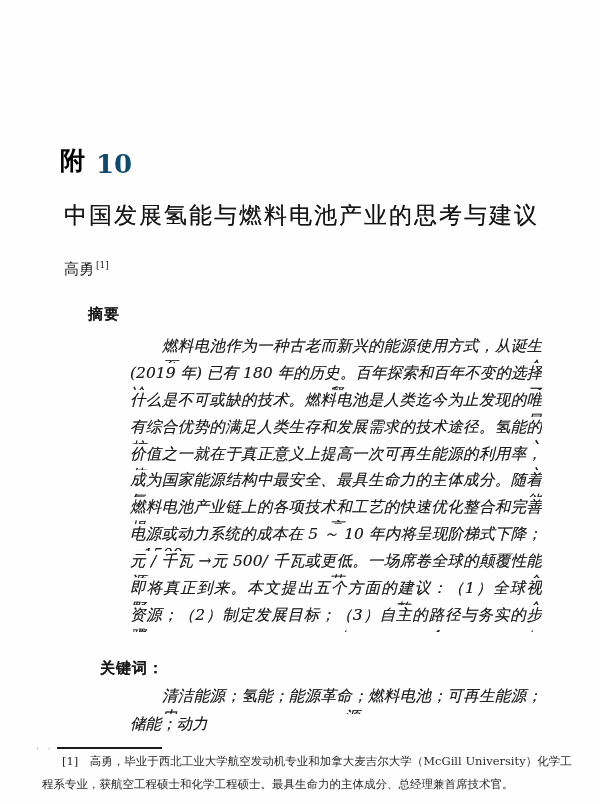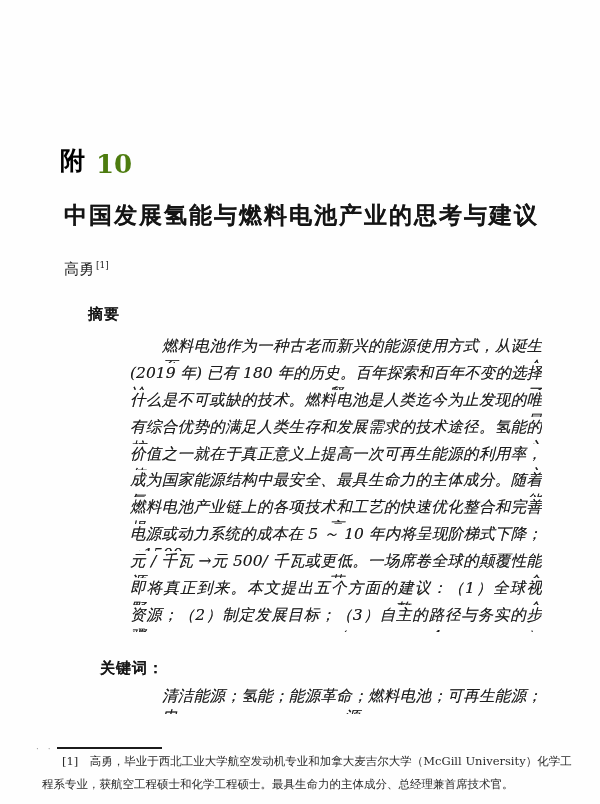--- a/index.html
+++ b/index.html
@@ -19,29 +19,29 @@
   
   .chapter { position: absolute; left: 60px; top: 144px; display: flex; align-items: flex-end; gap: 12px; }
   .chapter-icon {
     font-family: "DejaVu Serif", serif;
     font-size: 25px; font-weight: 700; color: #111;
     filter: blur(0.7px) contrast(1.6);
     letter-spacing: -1px;
   }
   .chapter-number {
     font-family: "DejaVu Serif", serif;
-    font-size: 26px; font-weight: 700; color: #4d7c0f;
+    font-size: 26px; font-weight: 700; color: #0c4a6e;
     line-height: 1;
   }
 
   
   .title {
     position: absolute; left: 64px; top: 200px; width: 500px;
     font-family: "Liberation Sans", sans-serif;
-    font-size: 23px; font-weight: 700; color: #141414;
+    font-size: 23px; font-weight: 400; color: #141414;
     letter-spacing: 2px; white-space: nowrap;
     text-shadow: 0 0 0.5px rgba(0,0,0,.6);
   }
 
   
   .author { position: absolute; left: 64px; top: 260px; font-size: 15px; color: #222; }
   .author sup { font-size: 9px; vertical-align: super; margin-left: 2px; }
 
   
   .heading {
@@ -114,20 +114,21 @@
     <div class="tline just">电源或动力系统的成本在 5 ～ 10 年内将呈现阶梯式下降；→1500</div>
     <div class="tline just">元 / 千瓦 →元 500/ 千瓦或更低。一场席卷全球的颠覆性能源革命</div>
     <div class="tline just">即将真正到来。本文提出五个方面的建议：（1）全球视野，整合</div>
     <div class="tline just">资源；（2）制定发展目标；（3）自主的路径与务实的步骤；（4）</div>
   </div>
 
   <div class="heading heading-keywords">关键词：</div>
 
   <div class="kw">
     <div class="tline just indent">清洁能源；氢能；能源革命；燃料电池；可再生能源；电源；</div>
+    <div class="tline">储能；动力</div>
   </div>
 
   <div class="fn-dots">· ·</div>
   <div class="fn-rule"></div>
 
   <div class="footnote">
     <div class="fn-line first">[1]　高勇，毕业于西北工业大学航空发动机专业和加拿大麦吉尔大学（McGill University）化学工</div>
     <div class="fn-line">程系专业，获航空工程硕士和化学工程硕士。最具生命力的主体成分、总经理兼首席技术官。</div>
   </div>
 

